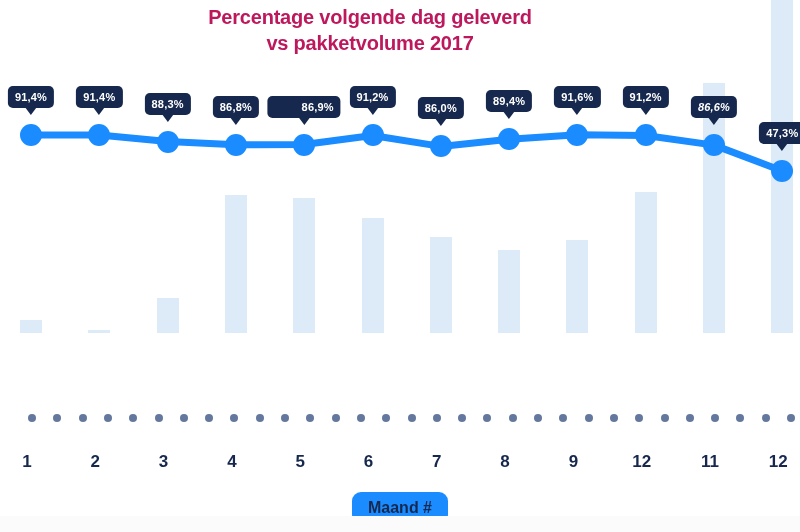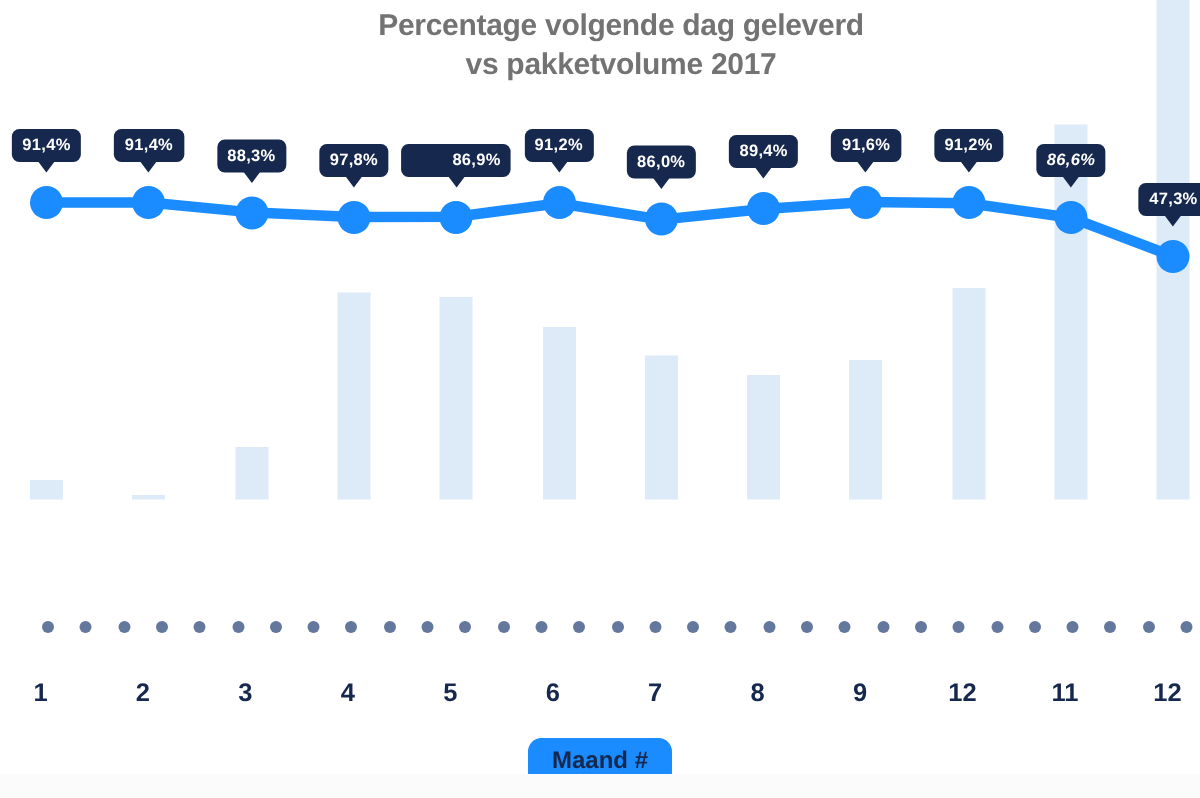--- a/index.html
+++ b/index.html
@@ -22,26 +22,25 @@
     background: #ffffff;
   }
 
   
   .chart-title {
     position: absolute;
     top: 4px;
     left: 0;
     width: 740px;
     text-align: center;
-    color: #737373;
+    color: #be185d;
     font-size: 20px;
     font-weight: bold;
     line-height: 26px;
     letter-spacing: -0.2px;
-    padding-left: 44px;
   }
   .chart-title .line2 { display: block; }
 
   
   .plot-area {
     position: absolute;
     left: 4px;
     top: 0;
     width: 800px;
     height: 440px;
@@ -235,21 +234,21 @@
         <div class="marker" style="left: 505.1px; top: 139.26px;"></div>
         <div class="marker" style="left: 573.4px; top: 134.64px;"></div>
         <div class="marker" style="left: 641.7px; top: 135.48px;"></div>
         <div class="marker" style="left: 710px; top: 145.14px;"></div>
         <div class="marker" style="left: 778.3px; top: 170.97px;"></div>
       </div>
     <div id="badges-layer">
         <div class="badge" style="left: 27px; top: 86.06px;">91,4%</div>
         <div class="badge" style="left: 95.3px; top: 86.06px;">91,4%</div>
         <div class="badge" style="left: 163.6px; top: 92.57px;">88,3%</div>
-        <div class="badge" style="left: 231.9px; top: 95.72px;">97,8%</div>
+        <div class="badge" style="left: 231.9px; top: 95.72px;">86,8%</div>
         <div class="badge" style="left: 300.2px; top: 95.51px; padding-left: 34px;">86,9%</div>
         <div class="badge" style="left: 368.5px; top: 86.48px;">91,2%</div>
         <div class="badge" style="left: 436.8px; top: 97.4px;">86,0%</div>
         <div class="badge" style="left: 505.1px; top: 90.26px;">89,4%</div>
         <div class="badge" style="left: 573.4px; top: 85.64px;">91,6%</div>
         <div class="badge" style="left: 641.7px; top: 86.48px;">91,2%</div>
         <div class="badge" style="left: 710px; top: 96.14px; font-style: italic;">86,6%</div>
         <div class="badge" style="left: 778.3px; top: 121.97px;">47,3%</div>
       </div>
   </div>

